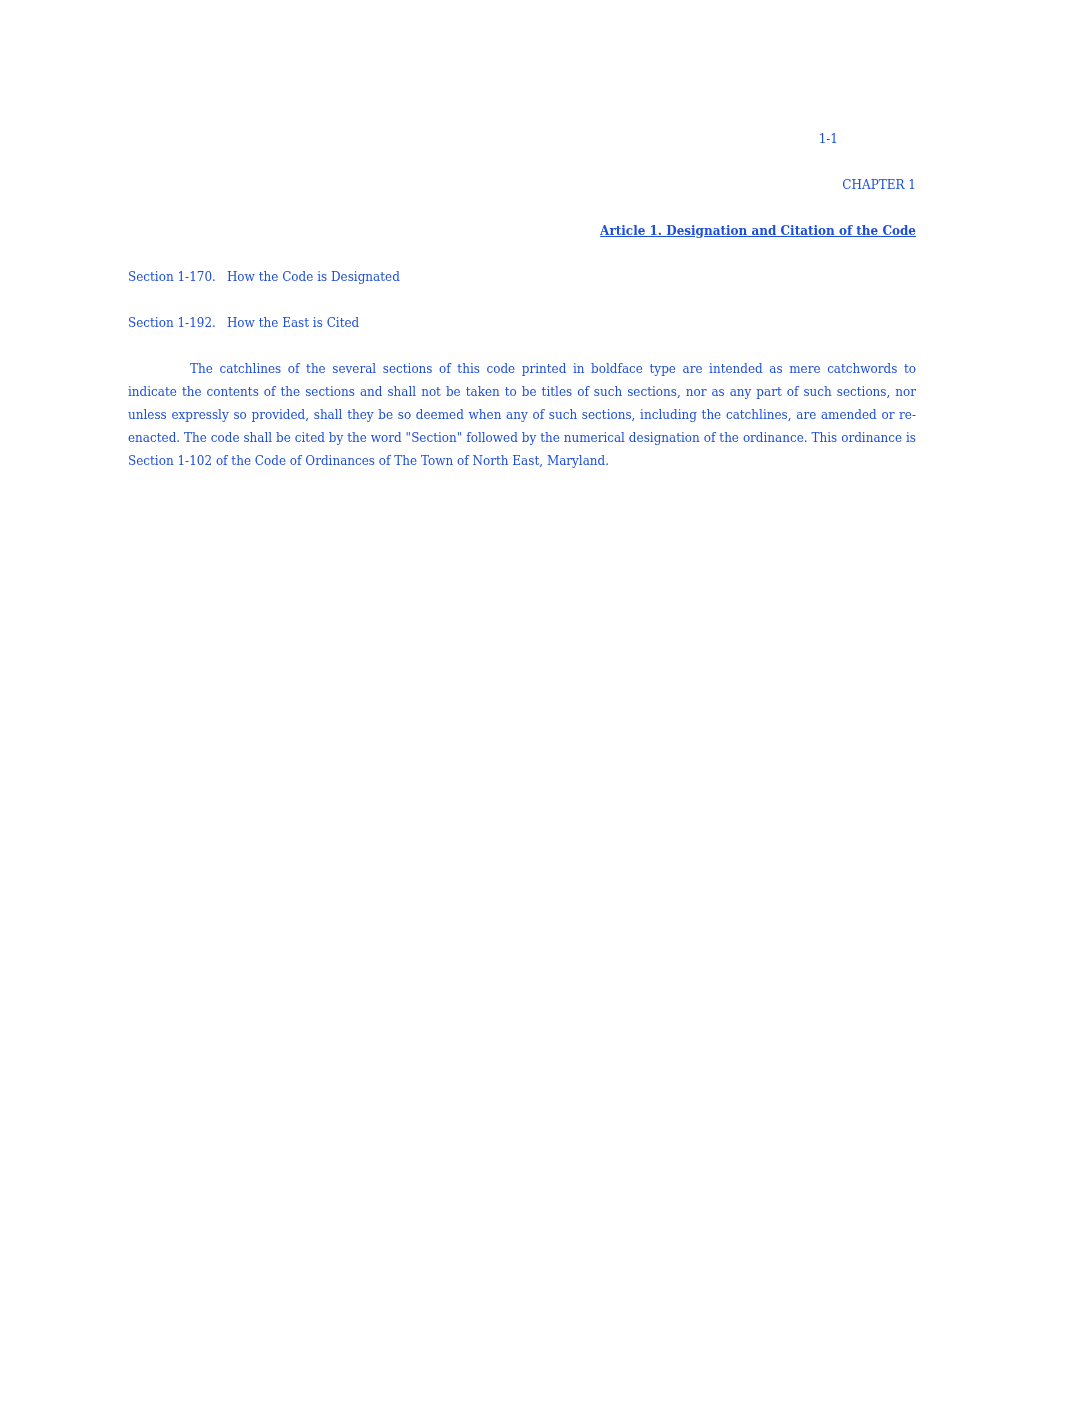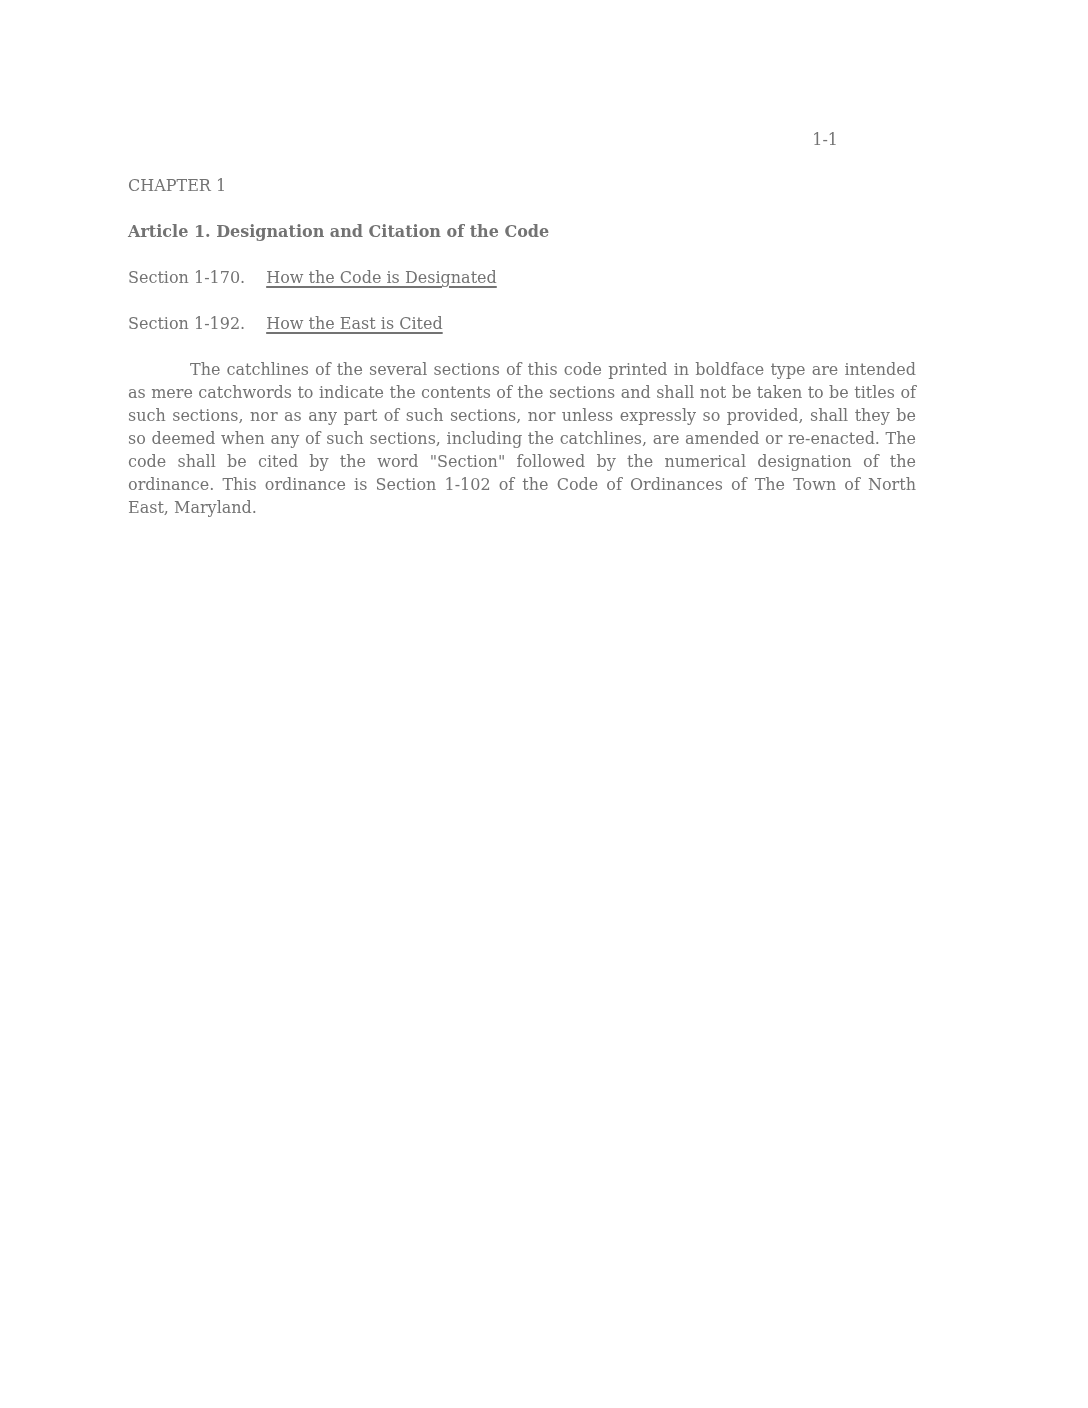--- a/index.html
+++ b/index.html
@@ -5,49 +5,49 @@
   html, body {
     margin: 0;
     padding: 0;
     background: #ffffff;
   }
   .page {
     position: relative;
     width: 1044px;
     height: 1408px;
     background: #ffffff;
-    color: #737373;
+    color: #1d4ed8;
     box-sizing: border-box;
     padding: 128px 128px 0 128px;
     font-family: "DejaVu Serif", "Liberation Serif", serif;
-    font-size: 16px;
+    font-size: 12px;
     line-height: 23px;
     overflow: hidden;
   }
   .page-number {
     text-align: right;
     padding-right: 78px;
     margin: 0;
   }
   .heading-center {
-    text-align: left;
+    text-align: right;
     margin-top: 23px;
   }
   .heading-bold {
     font-weight: bold;
+    text-decoration: underline;
   }
   .section-heading {
     margin-top: 23px;
     text-align: left;
   }
   .section-title-underlined {
-    text-decoration: underline;
     text-decoration-thickness: 1.5px;
     text-underline-offset: 3px;
-    margin-left: 21px;
+    margin-left: 11px;
   }
   .body-para {
     margin: 23px 0 0 0;
     text-align: justify;
     text-indent: 62px;
   }
 </style>
 </head>
 <body>
 

